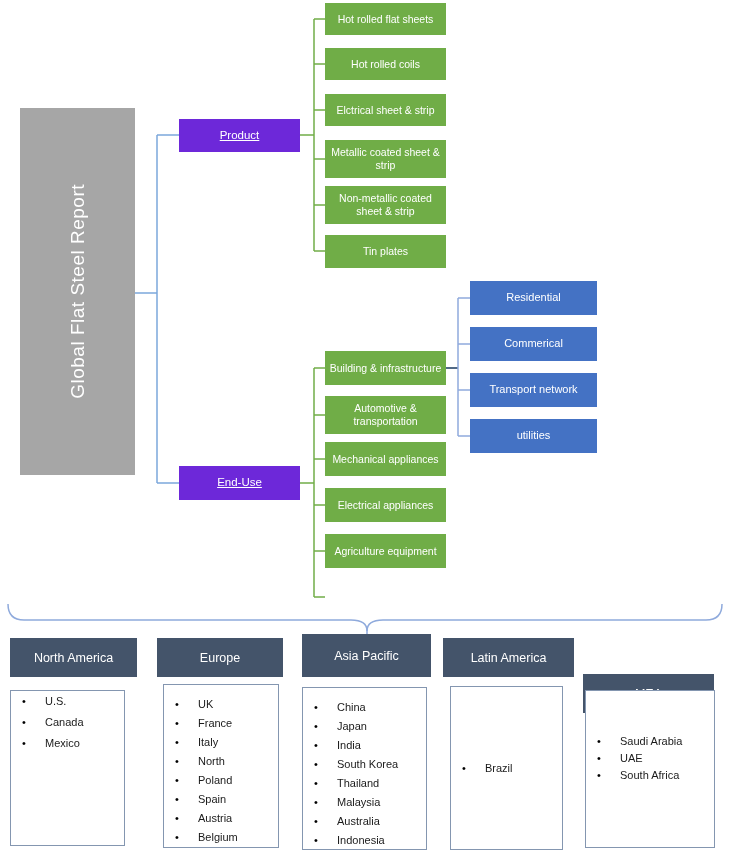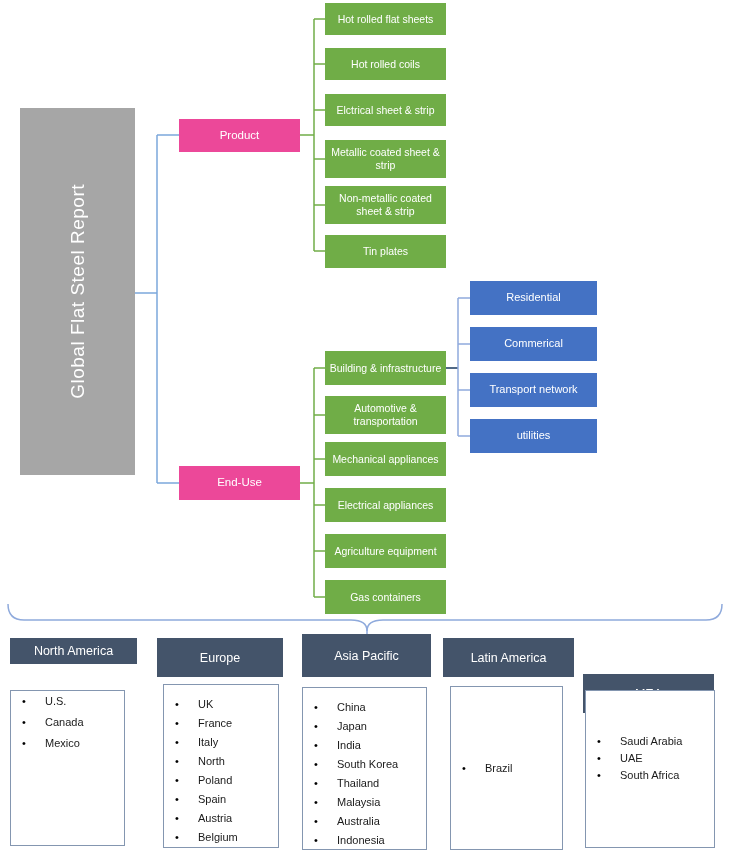--- a/index.html
+++ b/index.html
@@ -17,21 +17,21 @@
     position:absolute;
     display:flex; align-items:center; justify-content:center;
     text-align:center;
     color:#ffffff;
     font-size:10.5px;
     line-height:1.2;
     z-index:1;
     padding:1px 2px;
   }
   .node.green { background:#70AD47; }
-  .node.blue  { background:#ec4899; font-size:11.5px; }
+  .node.blue  { background:#6d28d9; font-size:11.5px;text-decoration:underline; }
   .node.dkblue{ background:#4472C4; font-size:11px; }
 
   .rootbox {
     position:absolute;
     left:20px; top:108px; width:115px; height:367px;
     background:#A6A6A6;
     display:flex; align-items:center; justify-content:center;
     z-index:1;
   }
   .rootbox .vtext {
@@ -130,28 +130,27 @@
   <div class="node green" style="left:325px; top:94px;  width:121px; height:32px;">Elctrical sheet &amp; strip</div>
   <div class="node green" style="left:325px; top:140px; width:121px; height:38px;">Metallic coated sheet &amp; strip</div>
   <div class="node green" style="left:325px; top:186px; width:121px; height:38px;">Non-metallic coated sheet &amp; strip</div>
   <div class="node green" style="left:325px; top:235px; width:121px; height:33px;">Tin plates</div>
 
   <div class="node green" style="left:325px; top:351px; width:121px; height:34px;">Building &amp; infrastructure</div>
   <div class="node green" style="left:325px; top:396px; width:121px; height:38px;">Automotive &amp; transportation</div>
   <div class="node green" style="left:325px; top:442px; width:121px; height:34px;">Mechanical appliances</div>
   <div class="node green" style="left:325px; top:488px; width:121px; height:34px;">Electrical appliances</div>
   <div class="node green" style="left:325px; top:534px; width:121px; height:34px;">Agriculture equipment</div>
-  <div class="node green" style="left:325px; top:580px; width:121px; height:34px;">Gas containers</div>
 
   <div class="node dkblue" style="left:470px; top:281px; width:127px; height:34px;">Residential</div>
   <div class="node dkblue" style="left:470px; top:327px; width:127px; height:34px;">Commerical</div>
   <div class="node dkblue" style="left:470px; top:373px; width:127px; height:34px;">Transport network</div>
   <div class="node dkblue" style="left:470px; top:419px; width:127px; height:34px;">utilities</div>
 
-  <div class="region-header" style="left:10px;  top:638px; width:127px; height:26px;">North America</div>
+  <div class="region-header" style="left:10px;  top:638px; width:127px; height:39px;">North America</div>
   <div class="region-header" style="left:157px; top:638px; width:126px; height:39px;">Europe</div>
   <div class="region-header" style="left:302px; top:634px; width:129px; height:43px;">Asia Pacific</div>
   <div class="region-header" style="left:443px; top:638px; width:131px; height:39px;">Latin America</div>
   <div class="region-header" style="left:583px; top:674px; width:131px; height:39px;">MEA</div>
 
   <div class="region-list" style="left:10px; top:690px; width:115px; height:156px; ">
     <div class="list-item" style="line-height:21px;">
         <span class="bullet"></span>
         <span>U.S.</span>
       </div>

